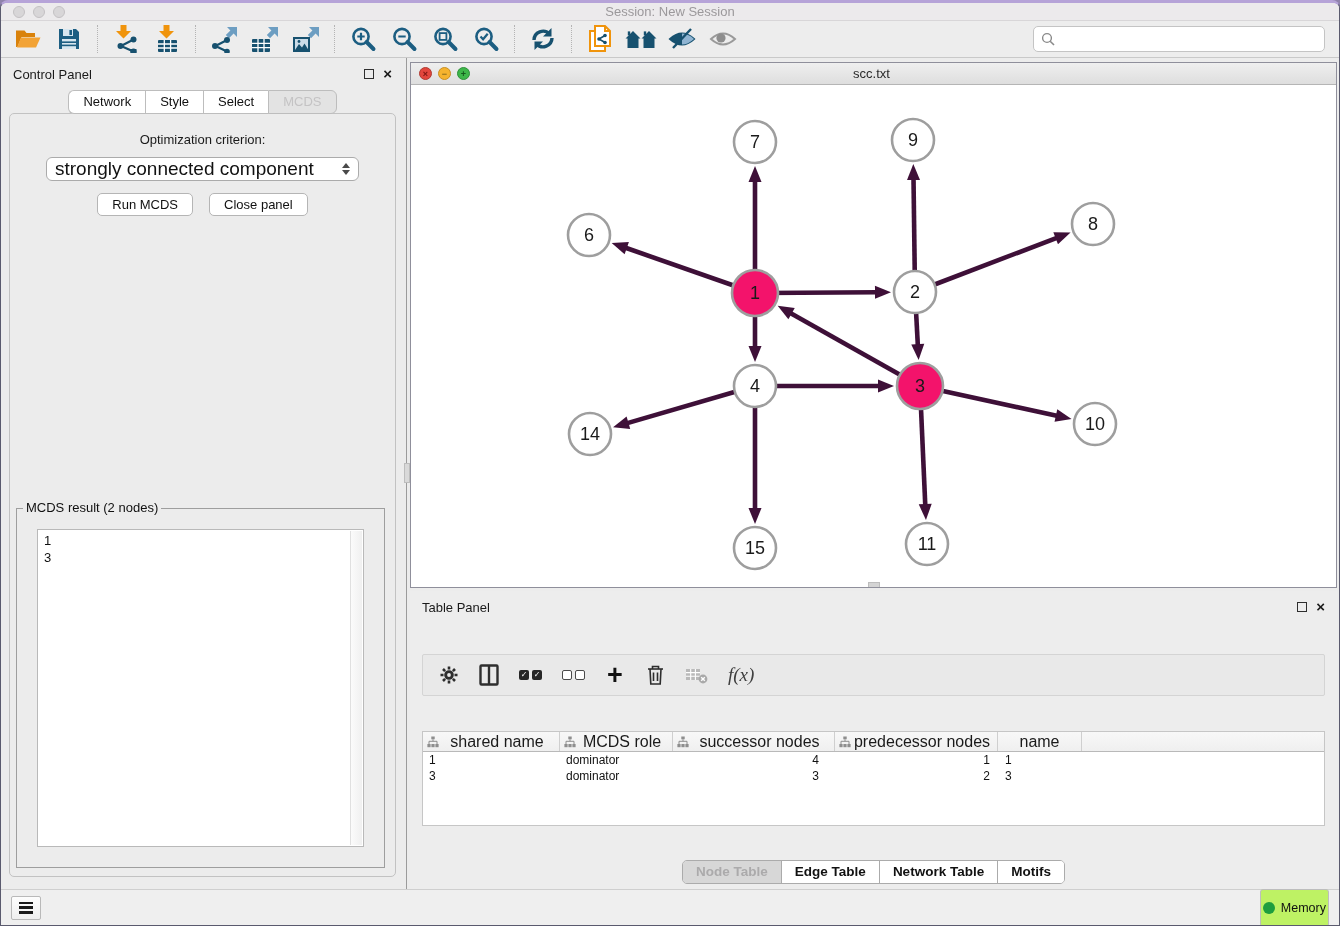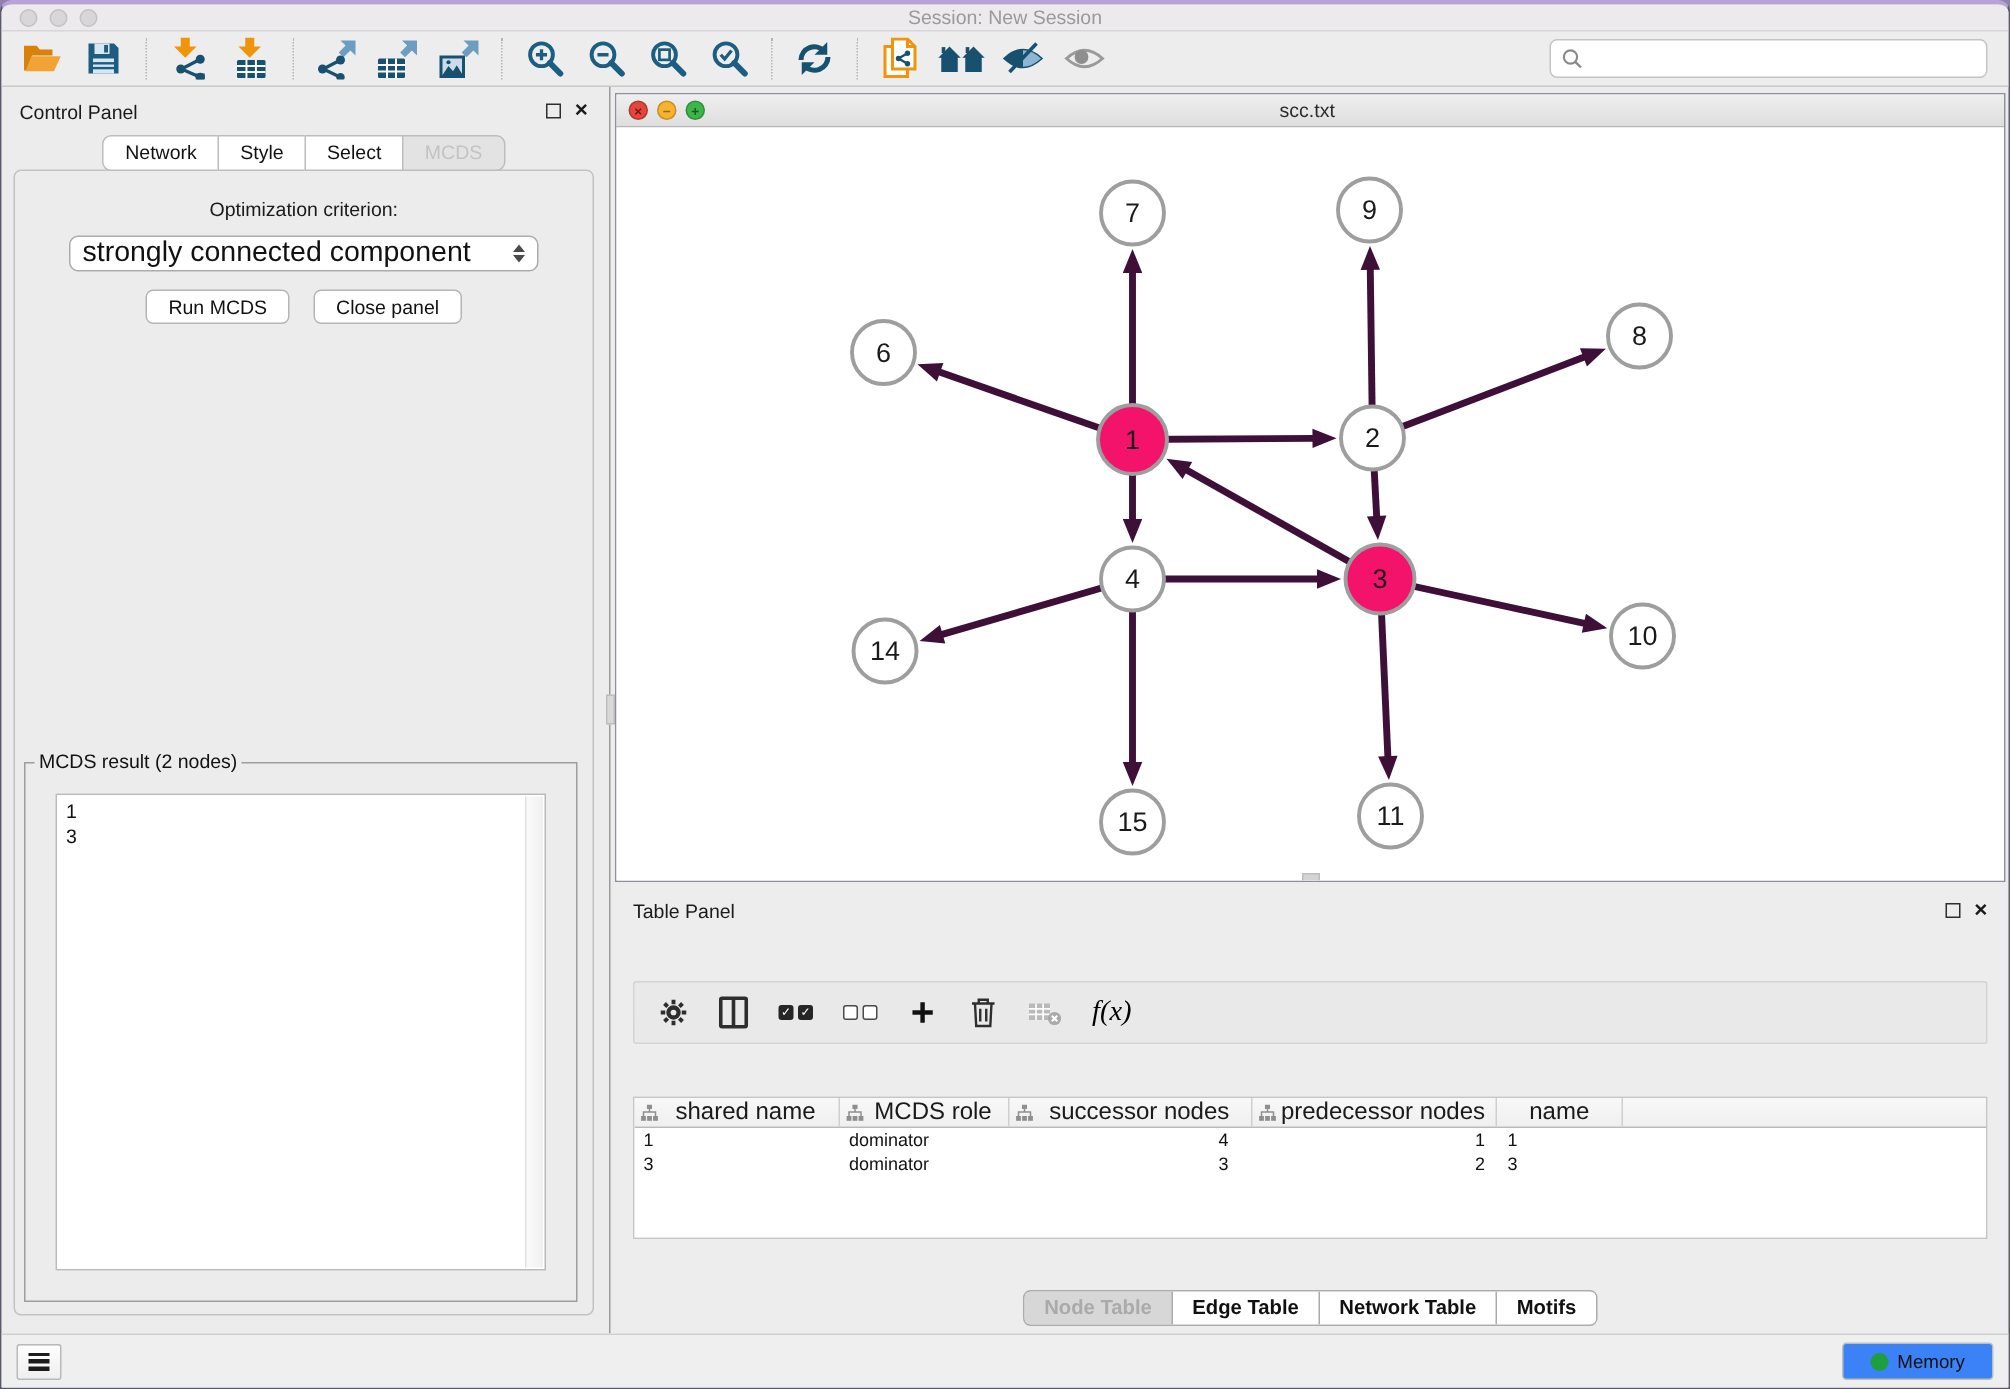--- a/index.html
+++ b/index.html
@@ -139,21 +139,21 @@
   .resize-handle { position:absolute; bottom:0; left:50%; margin-left:-6px; width:12px; height:5px; background:#D4D4D4; border:1px solid #BDBDBD; border-bottom:none; }
   
   .table-panel { flex:1; margin-top:3px; background:#EDEDED; display:flex; flex-direction:column; overflow:hidden;gap:29px; }
   .tp-toolbar {
     height:42px; margin:2px 12px 6px 12px; background:#E9E9E9;
     border:1px solid #D4D4D4; border-radius:2px;
     display:flex; align-items:center; gap:20px; padding:0 16px; flex:0 0 auto;
   }
   .tp-icon { display:flex; align-items:center; justify-content:center; min-width:20px; }
   .plus-glyph { font-size:27px; font-weight:bold; color:#111; line-height:20px; }
-  .fx-label { font-family:"Liberation Serif", serif; font-style:italic; font-size:19px; color:#000000; }
+  .fx-label { font-family:"Liberation Serif", serif; font-style:italic; font-size:19px; color:#404040; }
   .pair { display:flex; gap:3px; }
   .cb-on { width:10px; height:10px; background:#262626; border-radius:2px; color:#fff; font-size:8px; line-height:10px; text-align:center; }
   .cb-off { width:10px; height:10px; background:#fff; border:1.5px solid #4A4A4A; border-radius:2px; }
   .table-wrap { flex:1; margin:0 12px; border:1px solid #C6C6C6; background:#fff; display:flex; flex-direction:column; overflow:hidden; }
   .t-head { display:flex; background:linear-gradient(#F8F8F8,#EFEFEF); border-bottom:1px solid #B9B9B9; height:20px; flex:0 0 auto; }
   .t-head .th {
     display:flex; align-items:center; font-size:16px; color:#1A1A1A;
     border-right:1px solid #CFCFCF; padding:0 4px; position:relative;
   }
   .t-head .th .th-label { flex:1; text-align:center; }
@@ -173,22 +173,22 @@
     display:flex; align-items:center; padding:0 10px; flex:0 0 auto;
   }
   .sb-left-btn {
     width:30px; height:24px; border:1px solid #B9B9B9; background:linear-gradient(#FDFDFD,#EFEFEF);
     display:flex; align-items:center; justify-content:center; border-radius:2px;
   }
   .list-icon { width:14px; height:12px; display:flex; flex-direction:column; justify-content:space-between; }
   .list-icon span { display:block; height:2.6px; background:#1A1A1A; }
   .sb-spacer { flex:1; }
   .memory-btn {
-    height:25px; border:1px solid #BDBDBD; background:#3b82f6; border-radius:3px;
-    display:flex; align-items:center; gap:6px; padding:0 18px; font-size:12.5px; color:#111;
+    height:38px; border:1px solid #BDBDBD; background:#bef264; border-radius:3px;
+    display:flex; align-items:center; gap:6px; padding:0 2px; font-size:12.5px; color:#111;
   }
   .mem-dot { width:12px; height:12px; border-radius:50%; background:#1E9E3E; }
   svg { display:block; }
 </style>
 </head>
 <body>
 
 <div class="app">
 
   <div class="titlebar">

